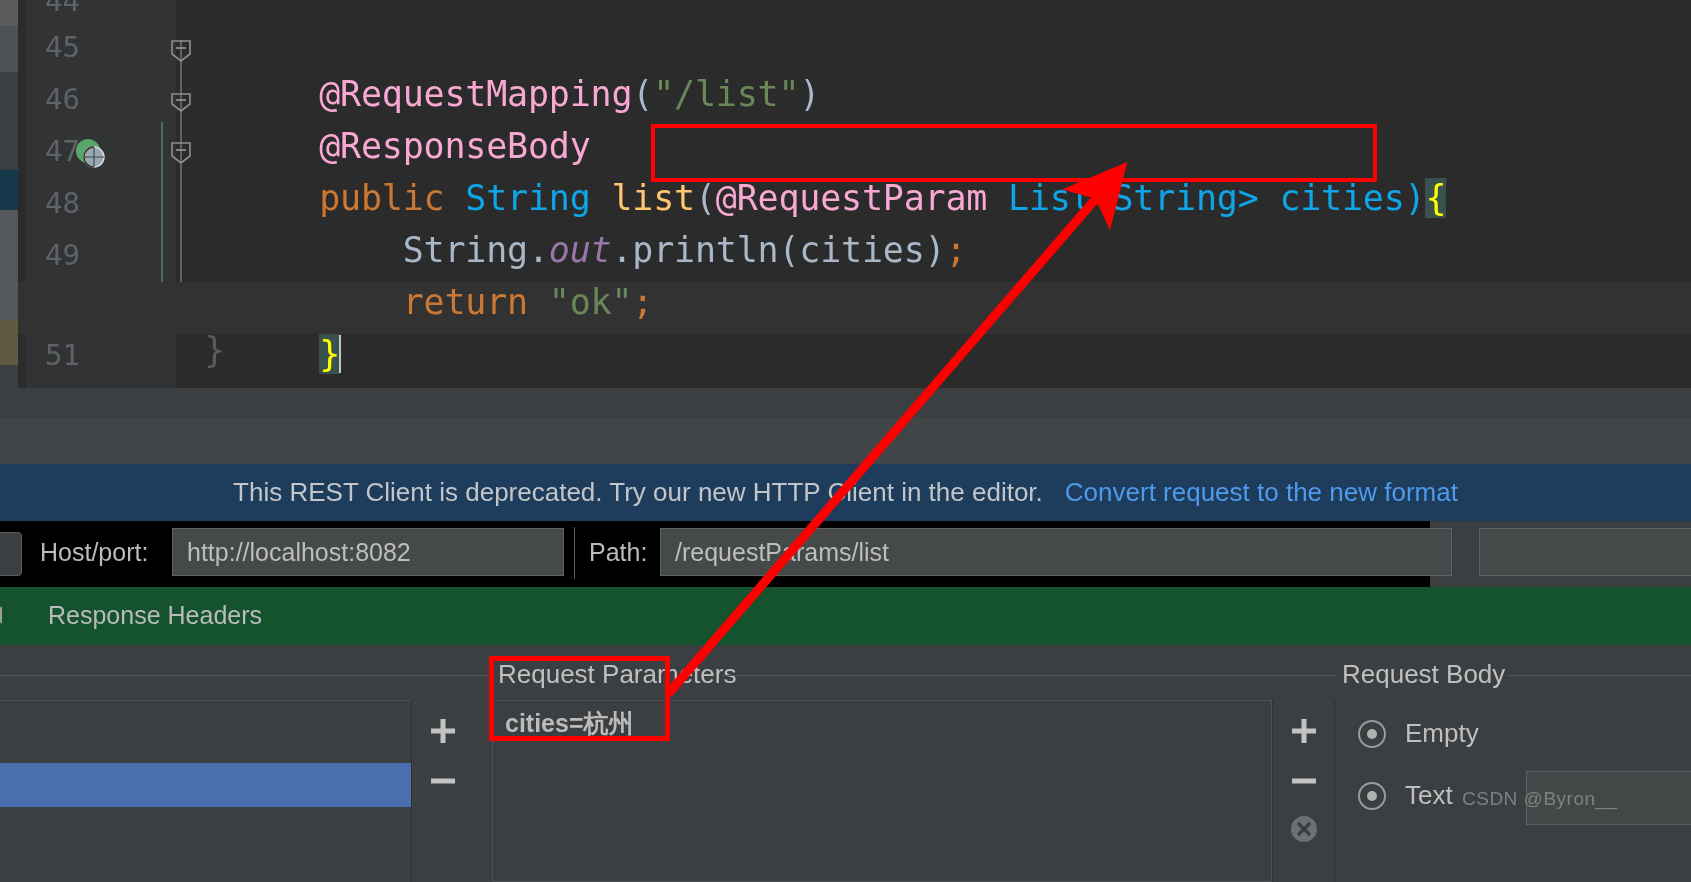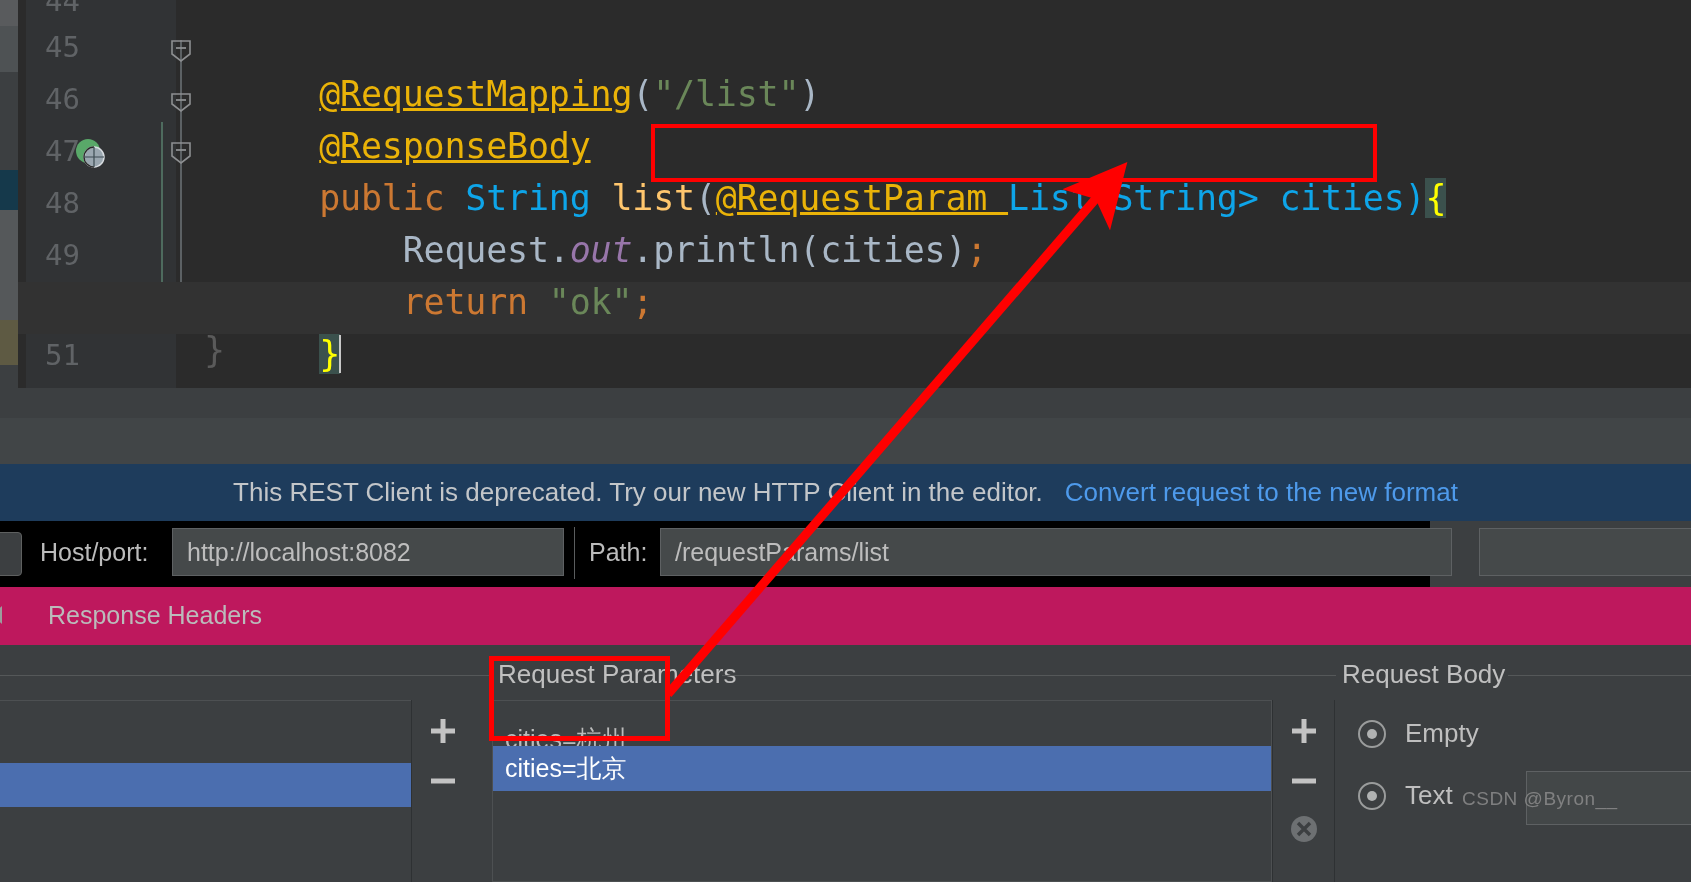--- a/index.html
+++ b/index.html
@@ -40,21 +40,21 @@
     position:absolute;left:161px;width:1.5px;background:#4e6b5e;
   }
   #codearea{
     position:absolute;left:194px;top:0;right:0;height:388px;
   }
   .codeline{
     position:absolute;left:0;white-space:pre;
     font-family:"DejaVu Sans Mono","Liberation Mono",monospace;
     font-size:35px;line-height:52px;letter-spacing:-0.2px;
   }
-  .t-anno{color:#eab308;text-decoration:underline;}
+  .t-anno{color:#f9a8d4;}
   .t-kw{color:#cc7832;}
   .t-cls{color:#0ea5e9;}
   .t-mth{color:#ffc66d;}
   .t-str{color:#6a8759;}
   .t-plain{color:#a9b7c6;}
   .t-field{color:#9876aa;font-style:italic;}
   .t-punct{color:#a9b7c6;}
   .t-brace-hl{color:#ffff00;background:#3b514d;}
   .caret{
     display:inline-block;width:2px;height:38px;background:#c8c8c8;
@@ -103,21 +103,21 @@
     display:flex;align-items:center;
   }
   .textfield span{
     font-size:25px;color:#bdbdbd;padding-left:14px;
   }
   .vdiv{position:absolute;top:6px;width:1px;height:52px;background:#5a5d5e;}
 
   
   #tabsrow{
     position:absolute;left:0;top:587px;width:1691px;height:58px;
-    background:#be185d;border-bottom:1px solid #525659;
+    background:#14532d;border-bottom:1px solid #525659;
   }
   #tab-left-arrow{
     position:absolute;left:-8px;top:19px;width:0;height:0;
     border-top:9px solid transparent;border-bottom:9px solid transparent;
     border-right:10px solid #9b9d9d;
   }
   #tab-response-headers{
     position:absolute;left:48px;top:14px;font-size:25px;color:#bbbbbb;cursor:pointer;
   }
 
@@ -269,21 +269,21 @@
     <div class="codeline" style="top:16px;">
       <span class="t-anno">@RequestMapping</span><span class="t-punct">(</span><span class="t-str">"/list"</span><span class="t-punct">)</span>
     </div>
     <div class="codeline" style="top:68px;">
       <span class="t-anno">@ResponseBody</span>
     </div>
     <div class="codeline" style="top:120px;">
       <span class="t-kw">public </span><span class="t-cls">String </span><span class="t-mth">list</span><span class="t-punct">(</span><span class="t-anno">@RequestParam </span><span class="t-cls">List&lt;String&gt; cities)</span><span class="t-brace-hl">{</span>
     </div>
     <div class="codeline" style="top:172px;">
-      <span class="t-plain">    Request.</span><span class="t-field">out</span><span class="t-plain">.println(cities)</span><span class="t-kw">;</span>
+      <span class="t-plain">    String.</span><span class="t-field">out</span><span class="t-plain">.println(cities)</span><span class="t-kw">;</span>
     </div>
     <div class="codeline" style="top:224px;">
       <span class="t-kw">    return </span><span class="t-str">"ok"</span><span class="t-kw">;</span>
     </div>
     <div class="codeline" style="top:276px;">
       <span class="t-brace-hl">}</span><span class="caret"></span>
     </div>
     <div class="bottom-line" style="top:330px;left:10px;">}</div>
   </div>
 </div>
@@ -337,25 +337,22 @@
         </svg>
     </span>
     <span class="minusbtn">
       <svg width="34" height="34" viewBox="0 0 34 34">
           <path d="M5 17 H29" stroke="#c3c3c3" stroke-width="5"></path>
         </svg>
     </span>
   </div>
 
   <div id="mid-list">
-    <div class="param-row" style="top:16px;">
+    <div class="param-row" style="top:0;font-weight:bold;">
       <span>cities=杭州</span>
-    </div>
-    <div class="param-row selected" style="top:45px;">
-      <span>cities=北京</span>
     </div>
   </div>
 
   <div id="mid-btncol">
     <span class="plusbtn">
       <svg width="34" height="34" viewBox="0 0 34 34">
           <path d="M17 5 V29 M5 17 H29" stroke="#c3c3c3" stroke-width="5"></path>
         </svg>
     </span>
     <span class="minusbtn">

